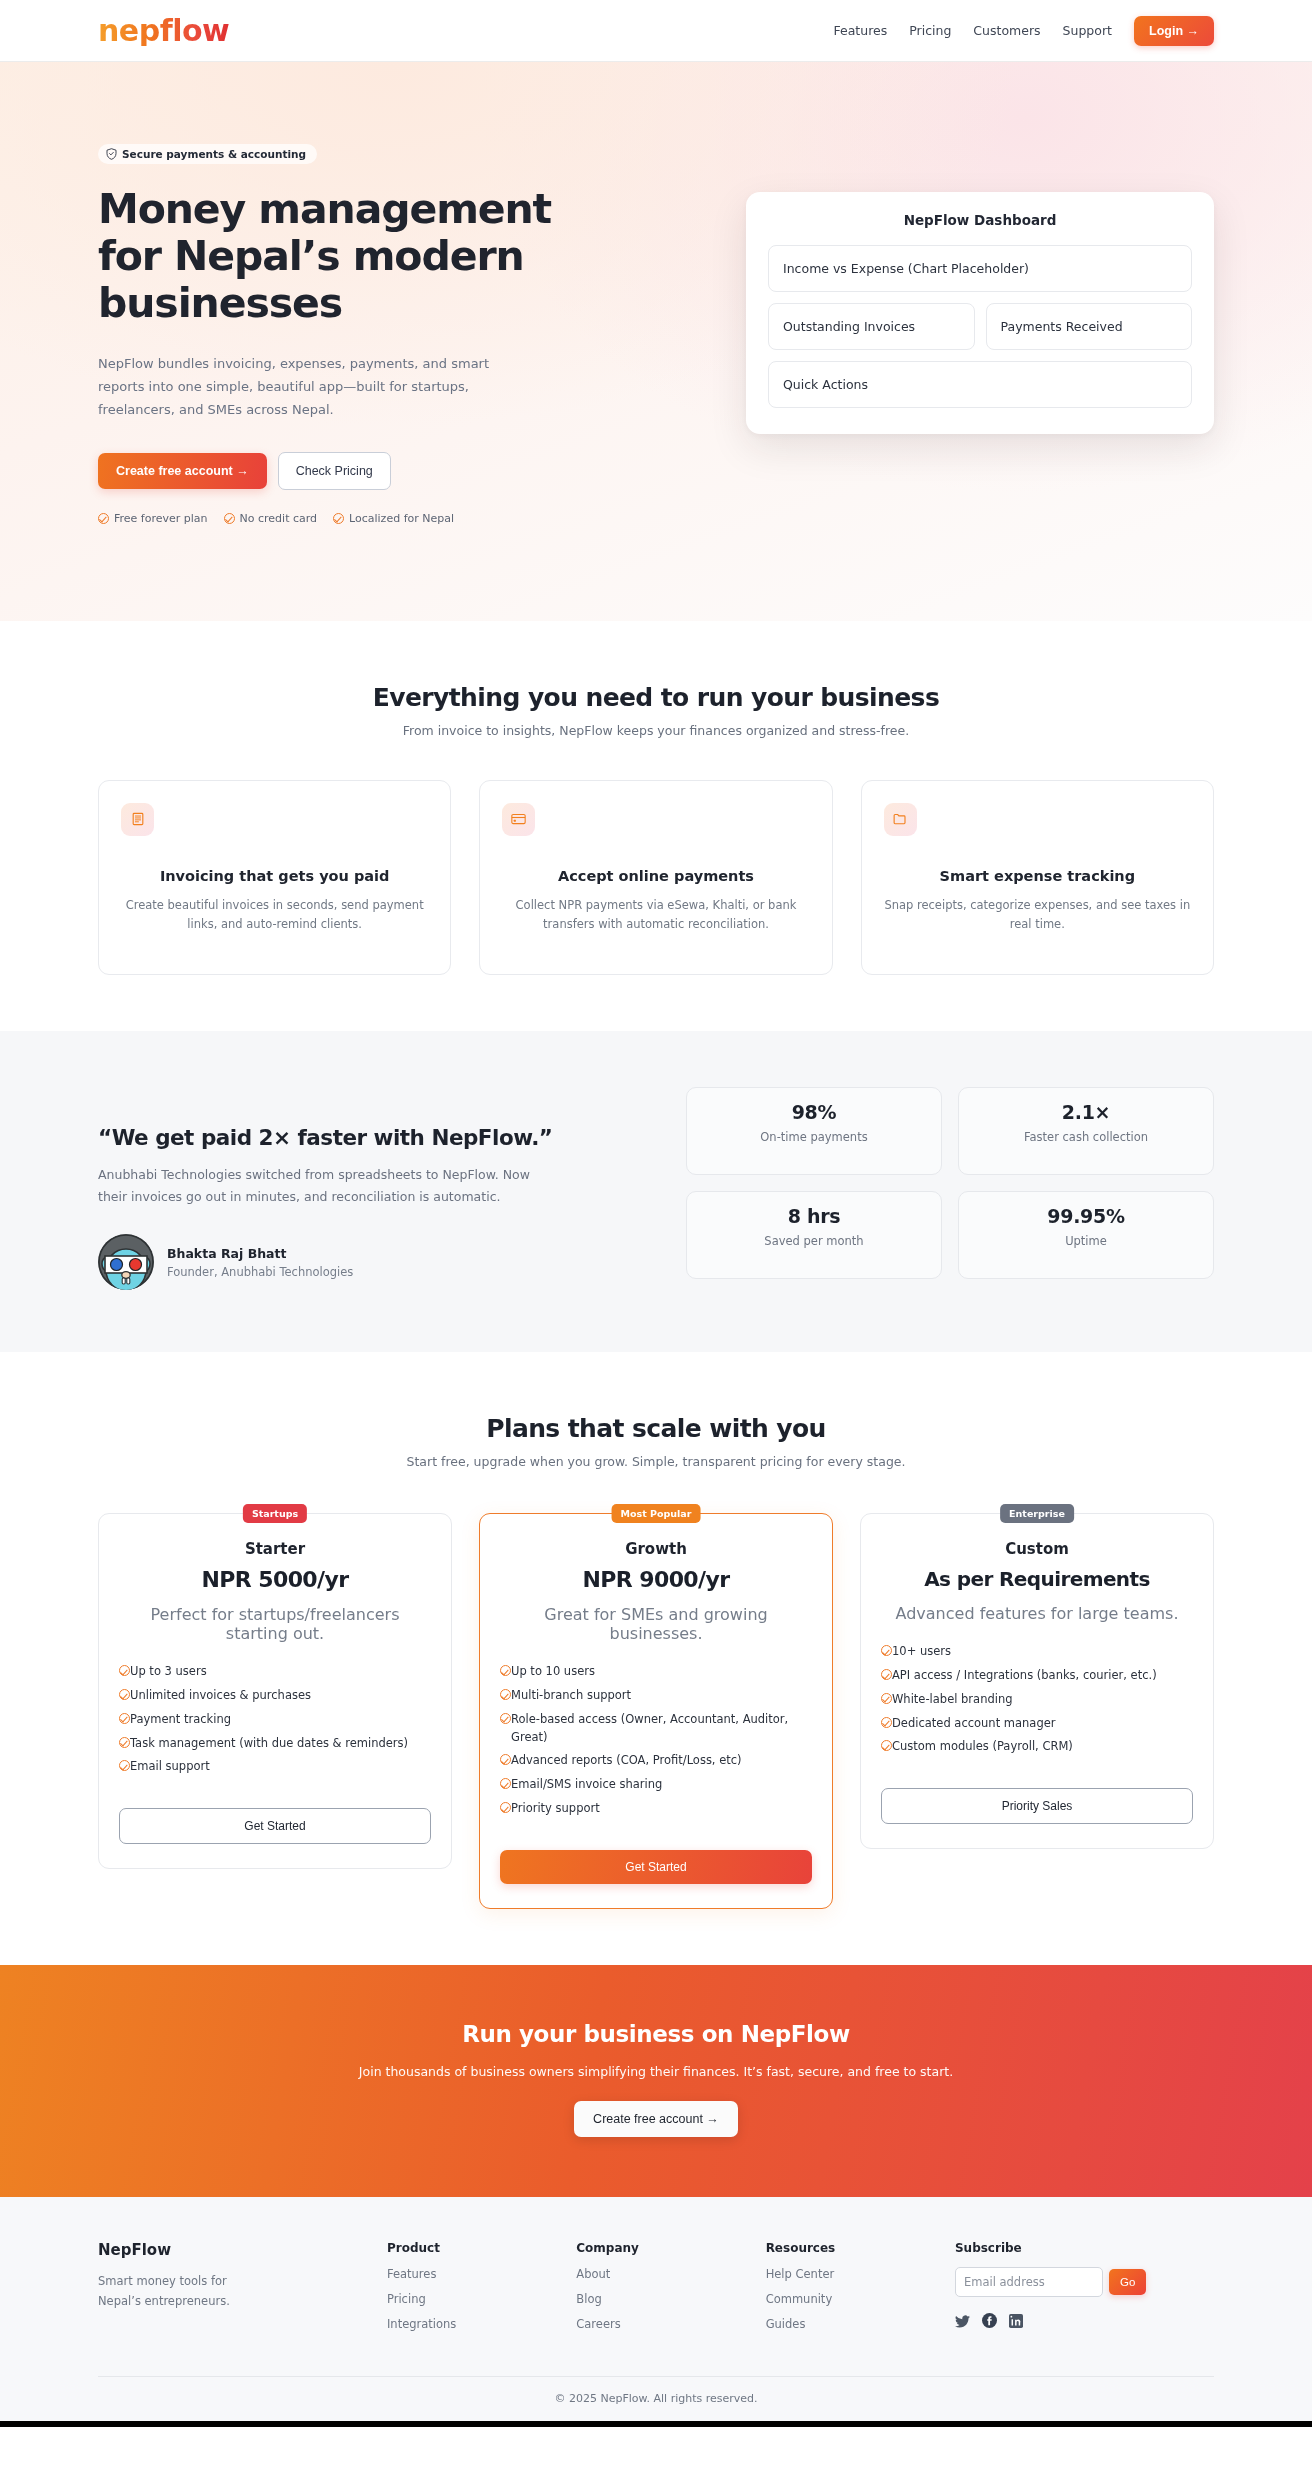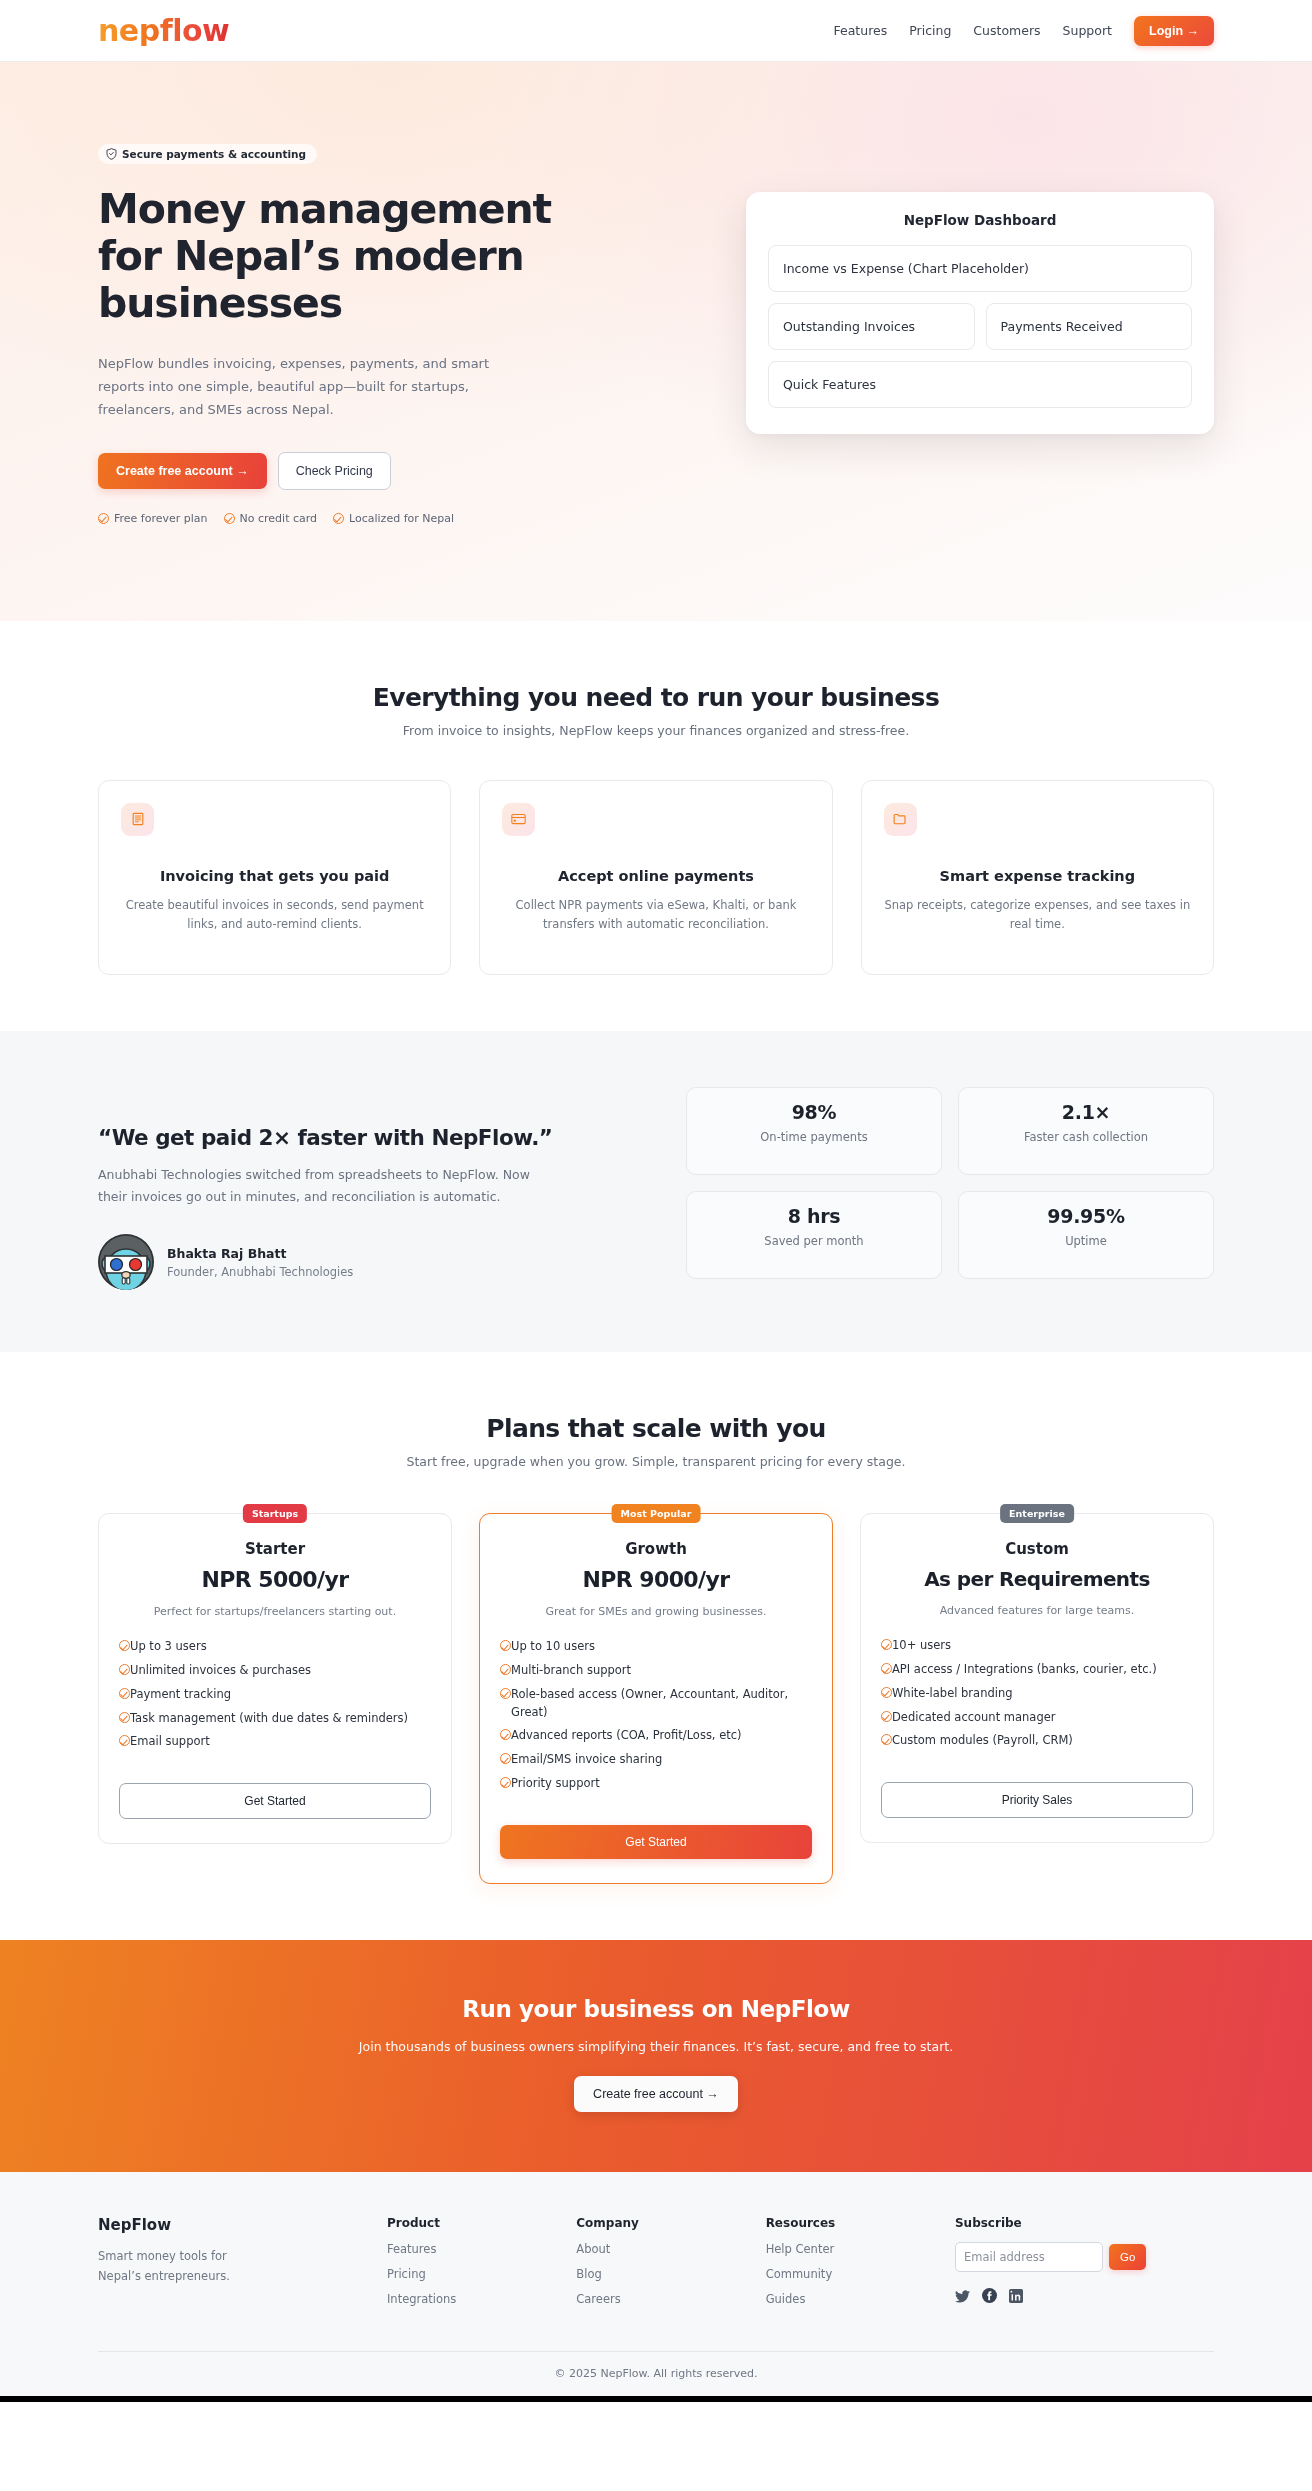--- a/index.html
+++ b/index.html
@@ -255,21 +255,21 @@
     top: -10px; left: 50%; transform: translateX(-50%);
     font-size: 9.5px; font-weight: 700; color: #fff;
     padding: 4px 9px; border-radius: 5px; white-space: nowrap;
   }
   .badge.red { background: #e23b45; }
   .badge.orange { background: #f0821f; }
   .badge.gray { background: #6b7280; }
   .plan-name { text-align: center; font-size: 15px; font-weight: 700; color: #1e232d; margin-bottom: 9px; }
   .plan-price { text-align: center; font-size: 22px; font-weight: 800; color: #1b202a; letter-spacing: -0.6px; margin-bottom: 13px; }
   .plan-price.small { font-size: 20px; }
-  .plan-tag { text-align: center; font-size: 11px; color: #757d8a; margin-bottom: 20px; }
+  .plan-tag { text-align: center; font-size: 16px; color: #757d8a; margin-bottom: 20px; }
   .plan-feats { list-style: none; }
   .plan-feats li {
     display: flex; align-items: flex-start; gap: 0;
     font-size: 11.5px; line-height: 1.55; color: #2c323d;
     margin-bottom: 6px;
   }
   .plan-feats li .check-o { margin-top: 2px; }
   .plan-cta {
     margin-top: auto;
     width: 100%;
@@ -405,21 +405,21 @@
       </div>
     </div>
 
     <div class="dash-card">
       <div class="dash-title">NepFlow Dashboard</div>
       <div class="dash-box">Income vs Expense (Chart Placeholder)</div>
       <div class="dash-row">
         <div class="dash-box">Outstanding Invoices</div>
         <div class="dash-box">Payments Received</div>
       </div>
-      <div class="dash-box" style="margin-bottom:0;">Quick Features</div>
+      <div class="dash-box" style="margin-bottom:0;">Quick Actions</div>
     </div>
   </div>
 
   <div class="section" style="padding-top:62px;">
     <div class="sec-head">
       <h2 class="sec-title">Everything you need to run your business</h2>
       <div class="sec-sub">From invoice to insights, NepFlow keeps your finances organized and stress-free.</div>
     </div>
 
     <div class="features">

